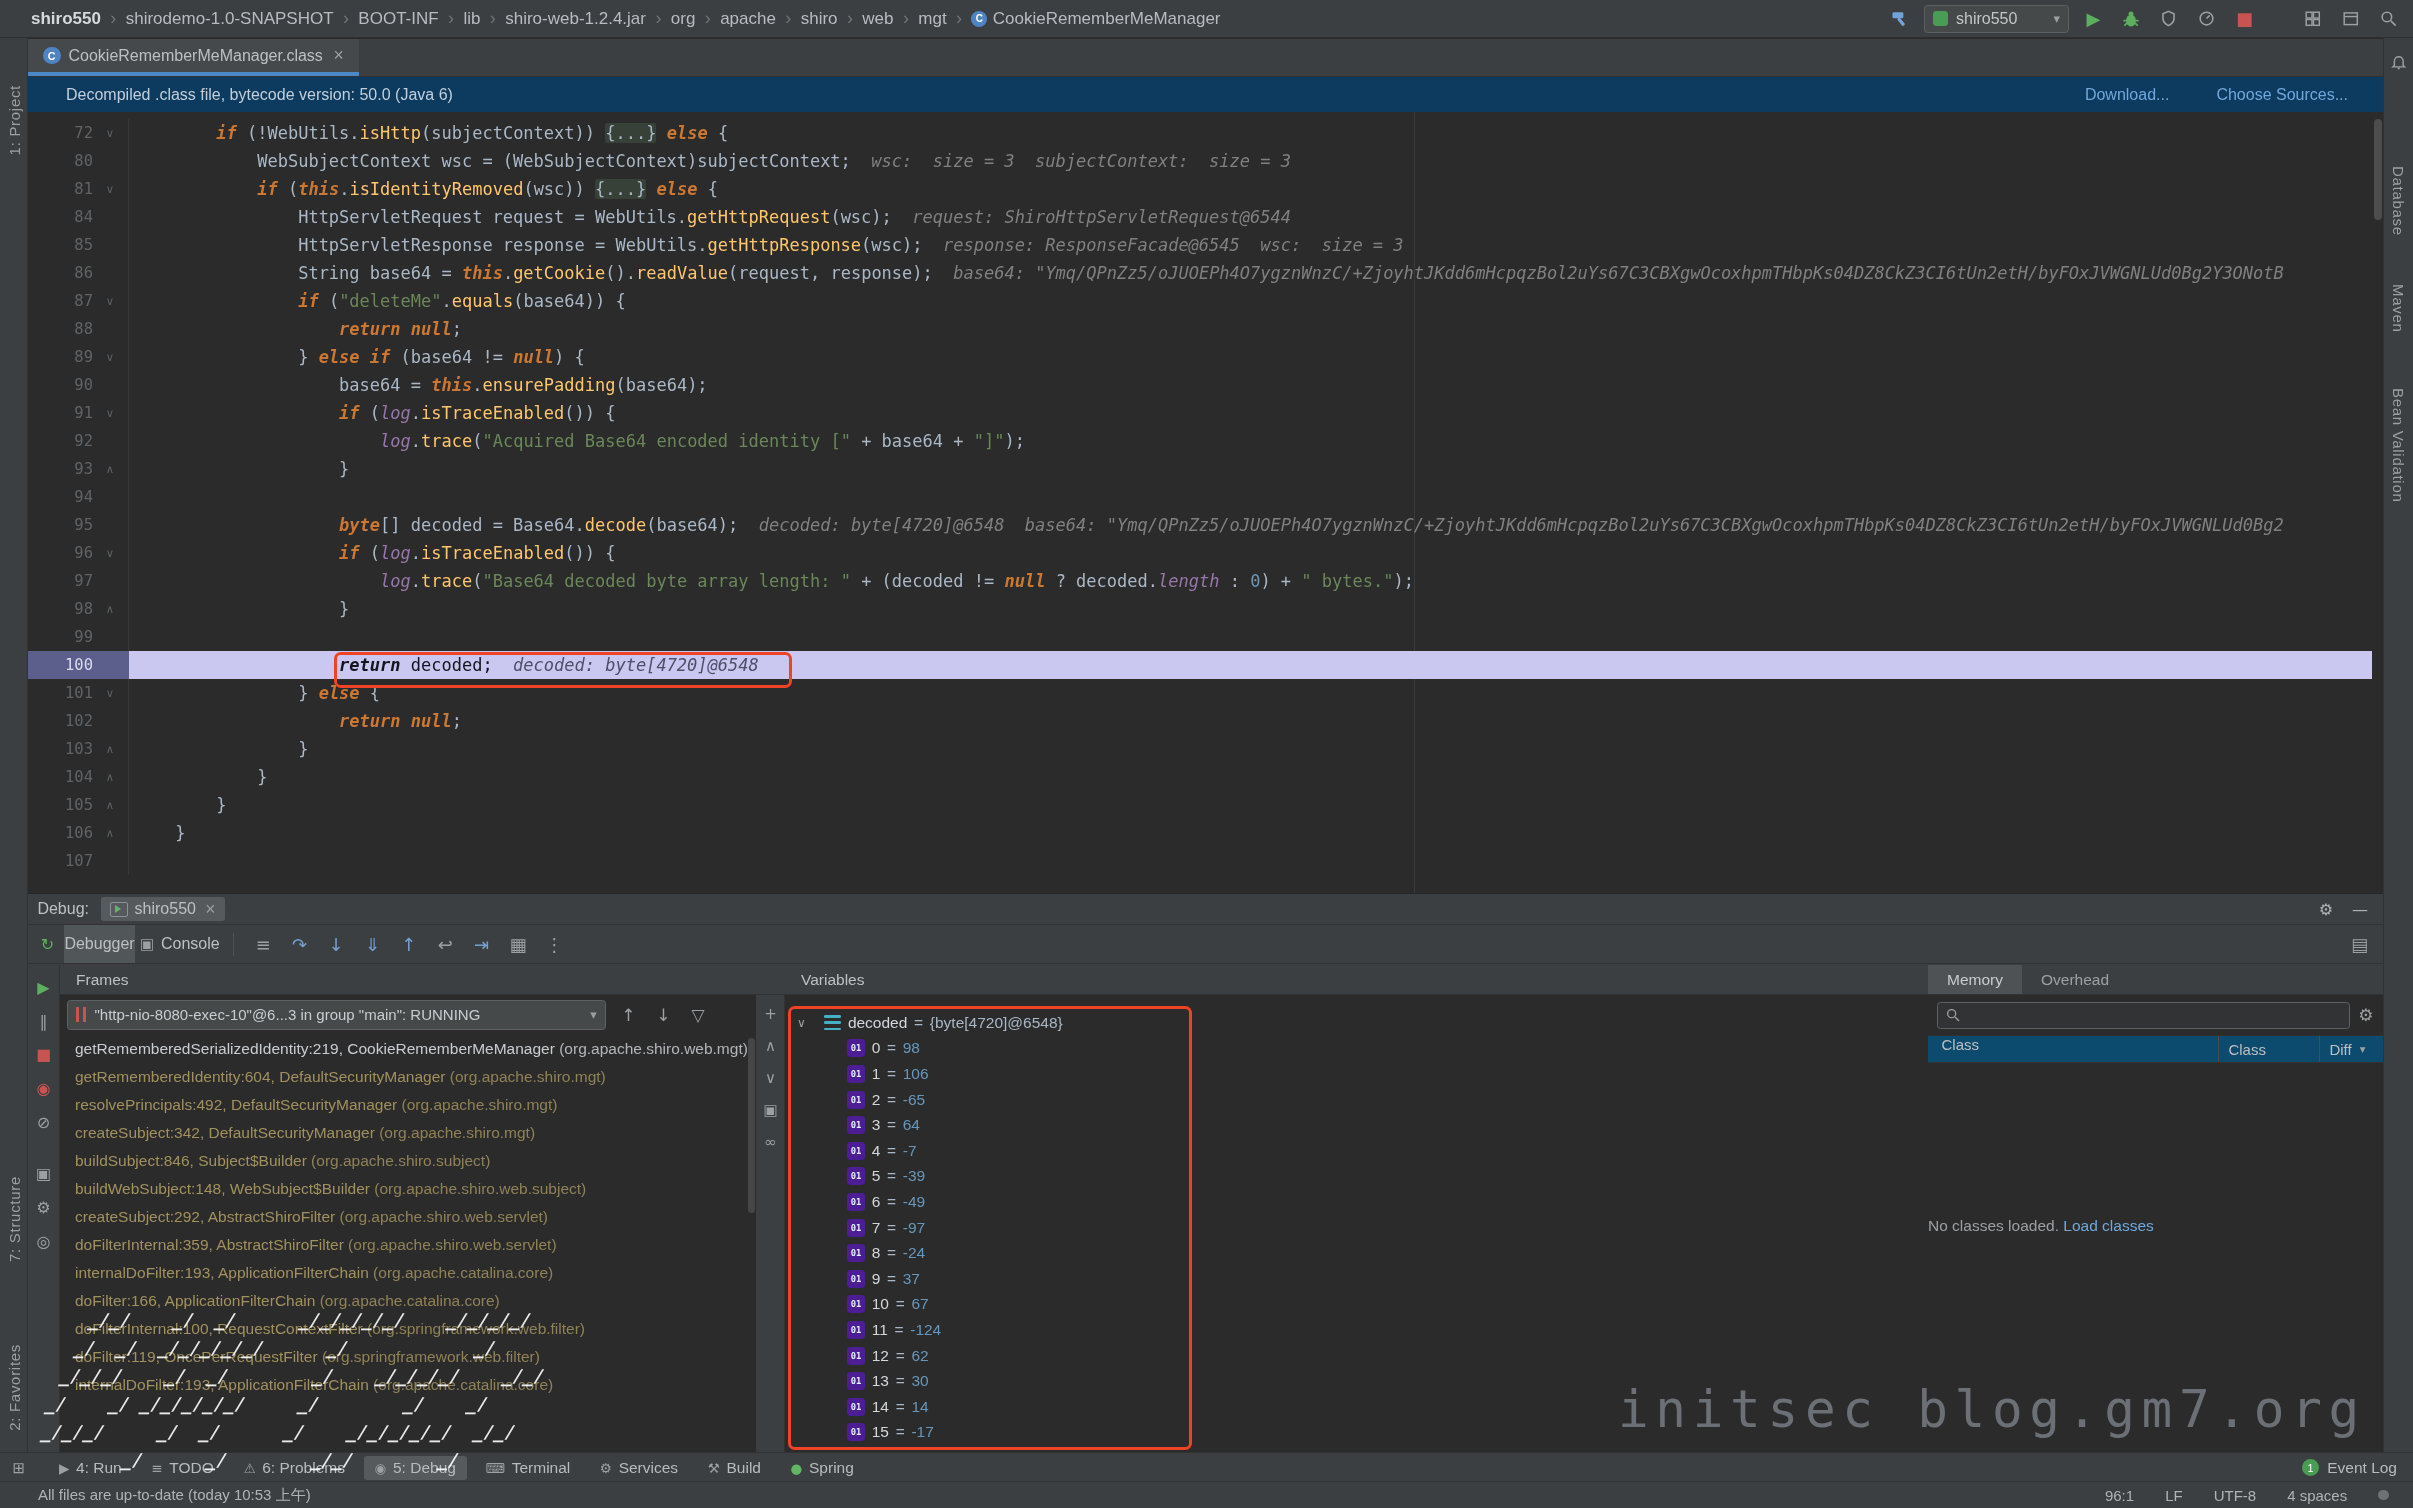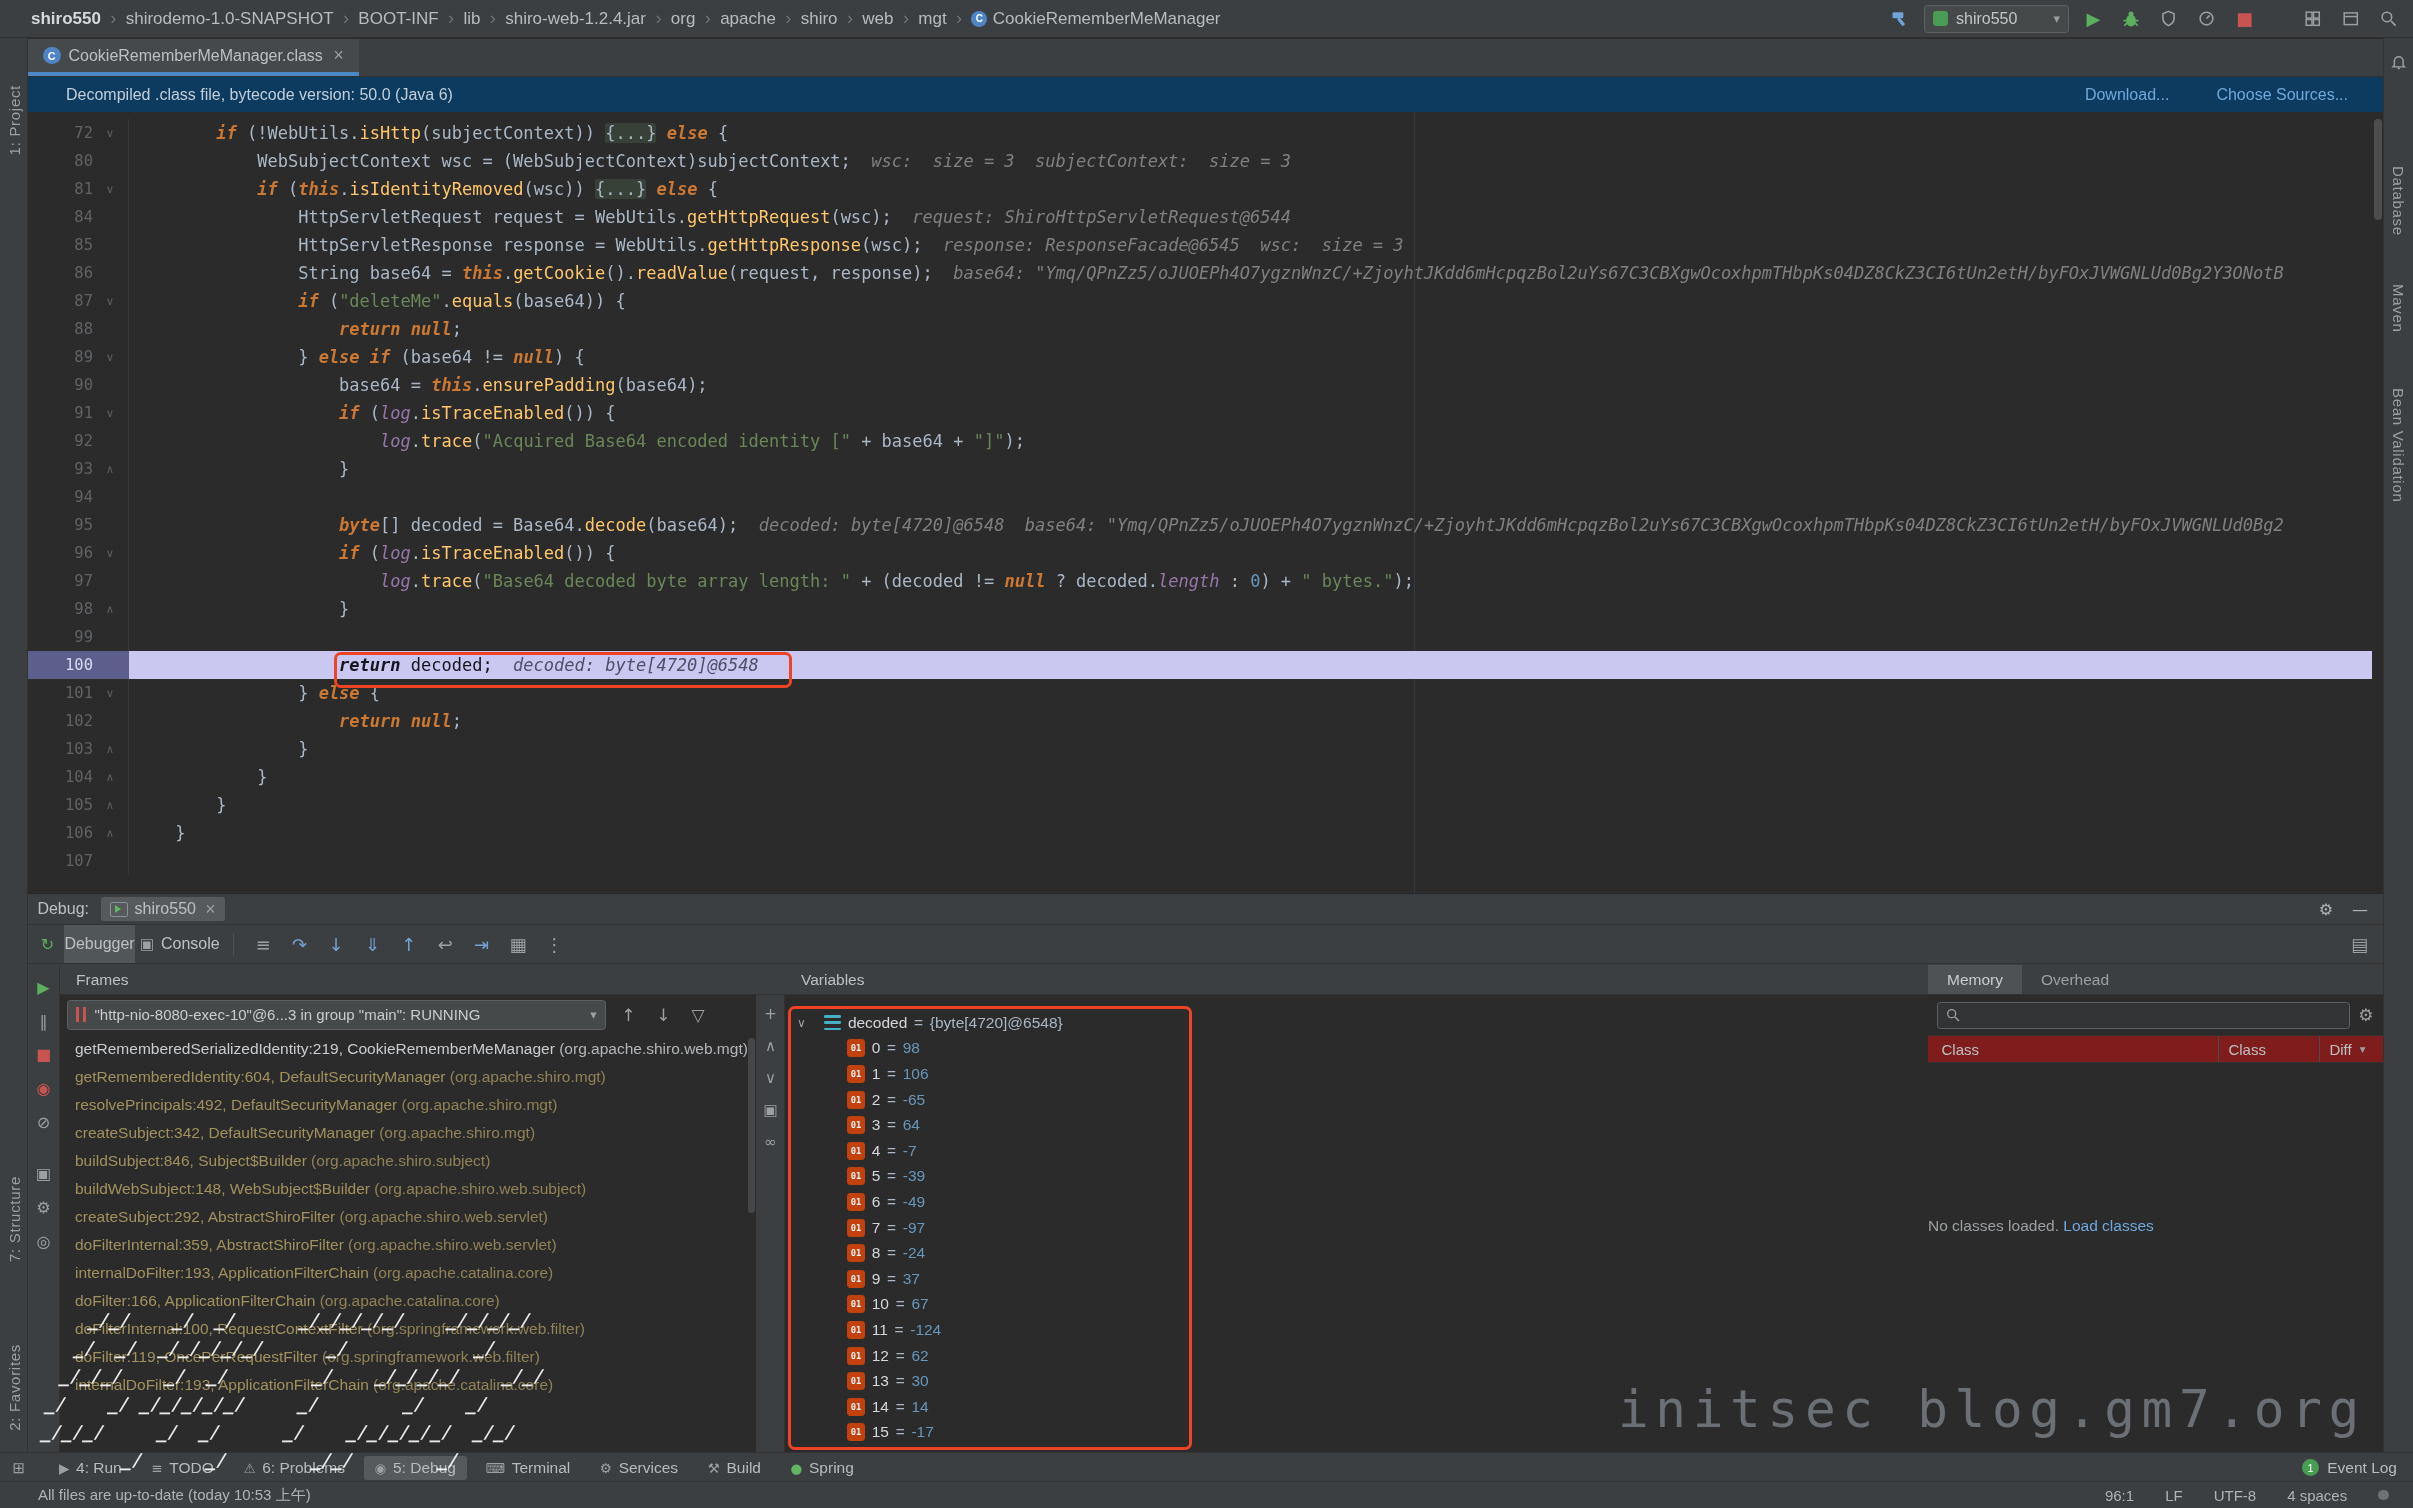--- a/index.html
+++ b/index.html
@@ -106,31 +106,31 @@
 .watch-icon{width:20px;height:20px;display:flex;align-items:center;justify-content:center;color:#9da0a3;font-size:15px;font-family:"DejaVu Sans",sans-serif;cursor:pointer}
 
 .vars-panel{position:absolute;left:757px;top:30px;width:1143px;bottom:0;background:#2b2b2b;overflow:hidden}
 .vtree{position:absolute;left:0;top:15px;right:0}
 .var-row{display:flex;align-items:center;height:25.6px;font-size:15.5px;color:#d3d7db;white-space:nowrap;cursor:pointer}
 .var-row.root{padding-left:12px;gap:6.7px}
 .var-row.elem{padding-left:62px;gap:6.7px}
 .expander{width:20px;color:#9da0a3;font-size:12px;font-family:"DejaVu Sans",sans-serif}
 .arr-icon{width:17.5px;height:15px;display:flex;flex-direction:column;justify-content:space-between;flex:none}
 .arr-icon i{display:block;height:2.7px;background:#46b0c9;border-radius:1.3px}
-.prim-icon{width:18px;height:18px;border-radius:3.4px;background:#c2410c;color:#dff3fa;font-size:8.8px;font-weight:bold;display:flex;align-items:center;justify-content:center;font-family:"DejaVu Sans Mono",monospace;flex:none}
+.prim-icon{width:18px;height:18px;border-radius:3.4px;background:#4c1d95;color:#dff3fa;font-size:8.8px;font-weight:bold;display:flex;align-items:center;justify-content:center;font-family:"DejaVu Sans Mono",monospace;flex:none}
 .vname{color:#d3d7db}
 .veq,.vval{color:#a9b7c6}
 .vnum{color:#6897bb}
 .var-box{position:absolute;left:2.7px;top:10.8px;width:404px;height:444px;border:3.4px solid #ee4325;border-radius:6.7px;pointer-events:none;z-index:5}
 
 .memory-panel{position:absolute;left:1900px;top:30px;right:0;bottom:0;background:#2b2b2b}
 .mem-search-row{display:flex;align-items:center;padding:6.7px 9.4px;gap:8px}
 .mem-search{flex:1;height:27px;border:1.3px solid #5e6163;border-radius:3.4px;background:#313335;display:flex;align-items:center;padding:0 6.7px;cursor:text}
 .mem-gear{color:#9da0a3;font-size:17px;font-family:"DejaVu Sans",sans-serif;cursor:pointer}
-.mem-table-head{position:relative;height:28px;border-top:1.3px solid #323232;border-bottom:1.3px solid #323232;background:#7f1d1d;display:flex;align-items:center;font-size:15px;color:#bcc0c3}
+.mem-table-head{position:relative;height:28px;border-top:1.3px solid #323232;border-bottom:1.3px solid #323232;background:#0c4a6e;display:flex;align-items:flex-start;font-size:15px;color:#bcc0c3}
 .mth-class{padding-left:13.5px;width:290px}
 .mth-count{width:101px;border-left:1.3px solid #4a4d4f;padding-left:9.4px;height:100%;display:flex;align-items:center}
 .mth-diff{flex:1;border-left:1.3px solid #4a4d4f;padding-left:9.4px;height:100%;display:flex;align-items:center;gap:8px}
 .mth-diff .dd2{color:#9da0a3;font-size:11.4px}
 .mem-empty{position:absolute;left:0;right:0;top:222px;text-align:left;font-size:15.5px;color:#9da0a3}
 .mem-empty a{color:#6fa8dd;cursor:pointer;text-decoration:none}
 
 
 .bottombar{position:absolute;left:0;right:0;top:1452px;height:30px;background:#3c3f41;border-top:1.3px solid #323232;display:flex;align-items:center;padding:0 16px 0 6.7px;z-index:25}
 .corner-icon{width:24px;color:#9da0a3;font-size:15px;text-align:center;font-family:"DejaVu Sans",sans-serif;cursor:pointer}

